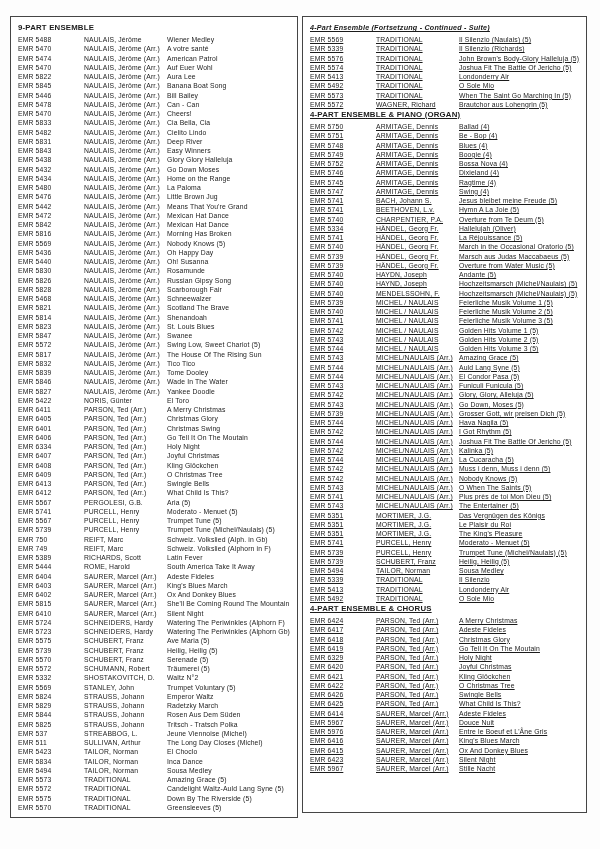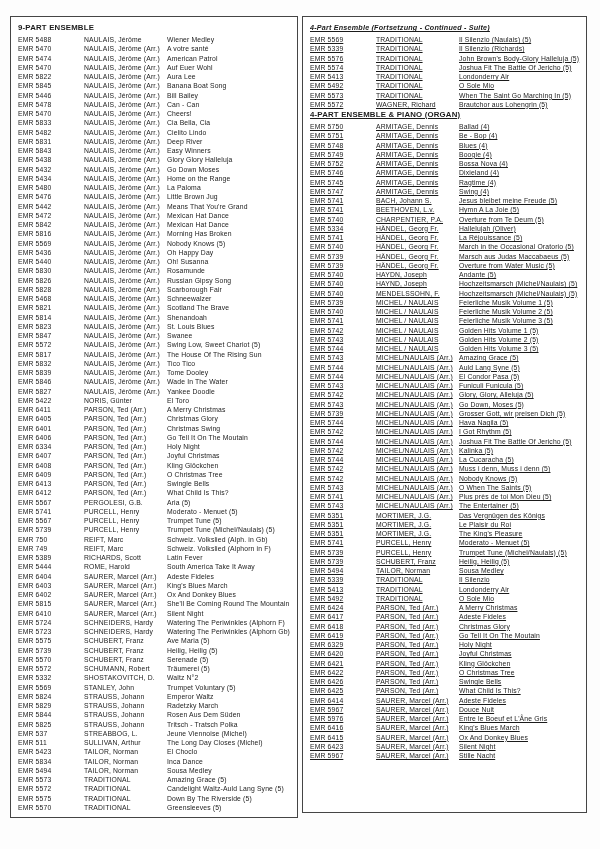--- a/index.html
+++ b/index.html
@@ -782,20 +782,21 @@
           <span class="c-composer">TRADITIONAL</span>
           <span class="c-title">Londonderry Air</span>
         </div>
         <div class="row">
           <span class="c-emr">EMR 5492</span>
           <span class="c-composer">TRADITIONAL</span>
           <span class="c-title">O Sole Mio</span>
         </div>
       </div>
       <div class="section">
+        <div class="section-heading">4-PART ENSEMBLE &amp; CHORUS</div>
         <div class="row">
           <span class="c-emr">EMR 6424</span>
           <span class="c-composer">PARSON, Ted (Arr.)</span>
           <span class="c-title">A Merry Christmas</span>
         </div>
         <div class="row">
           <span class="c-emr">EMR 6417</span>
           <span class="c-composer">PARSON, Ted (Arr.)</span>
           <span class="c-title">Adeste Fideles</span>
         </div>

